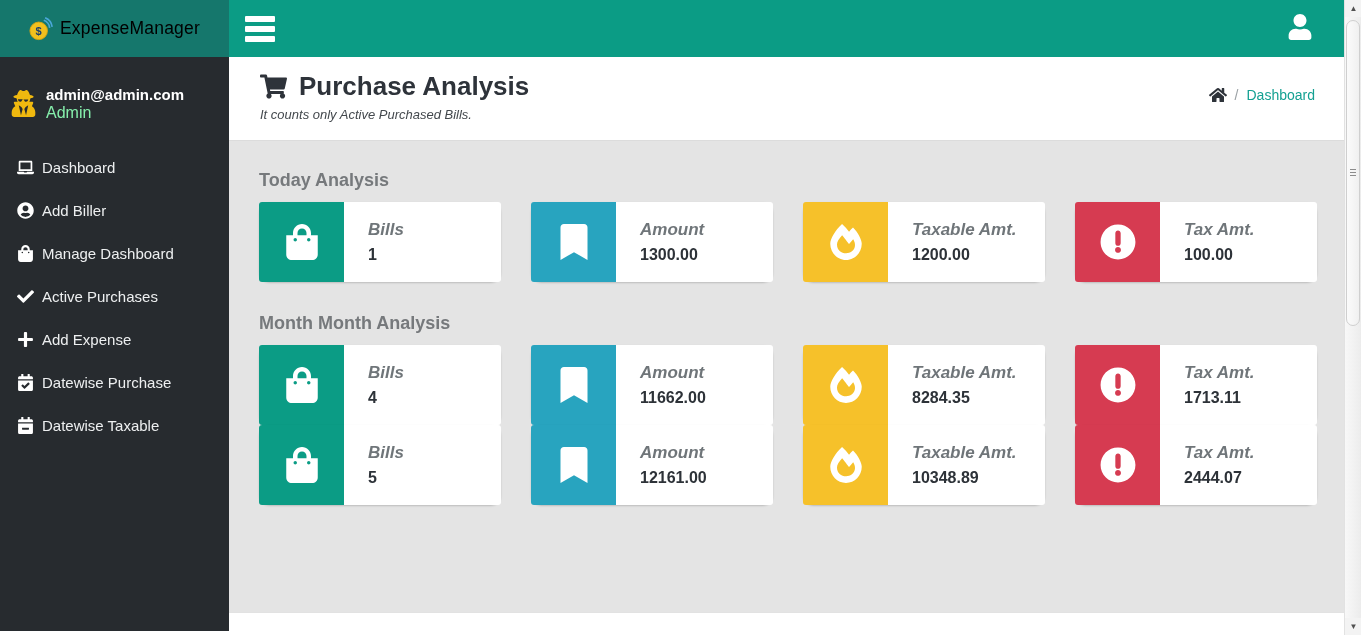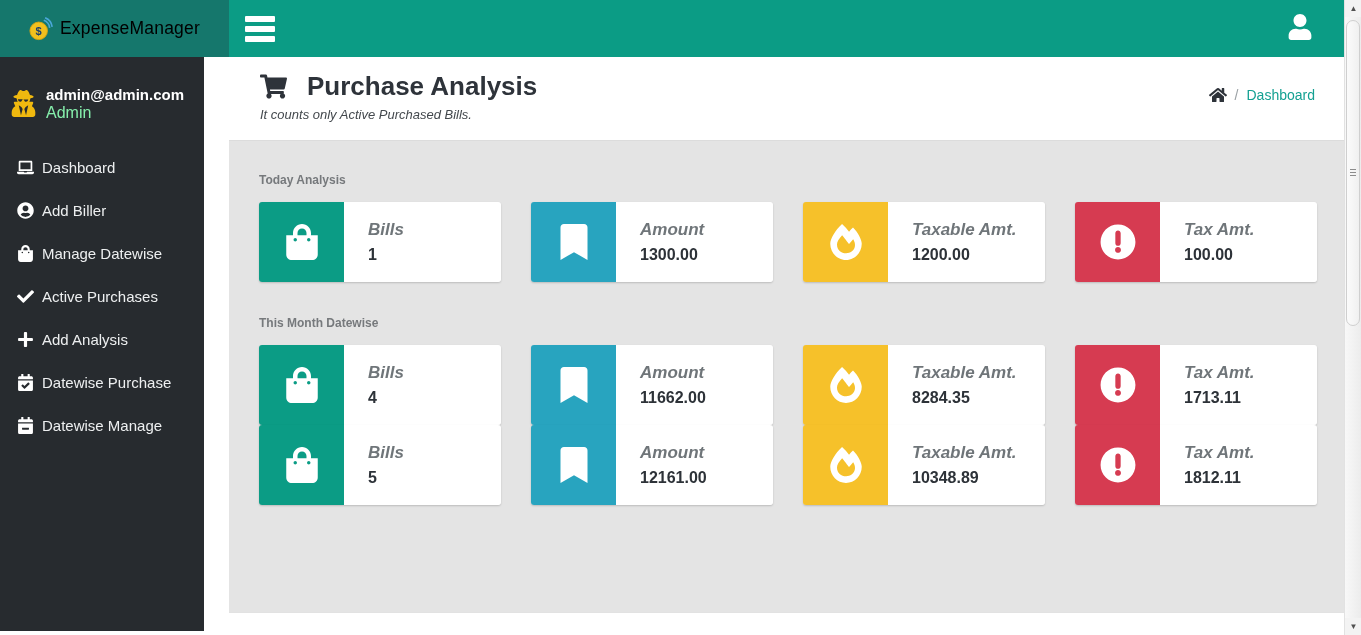--- a/index.html
+++ b/index.html
@@ -15,46 +15,46 @@
   
   .topbar{position:absolute;left:0;top:0;right:17px;height:57px;background:var(--header);display:flex;align-items:center}
   .brand{width:229px;height:57px;background:var(--brand_bg);display:flex;align-items:center;justify-content:center;gap:7px;flex:none;cursor:pointer}
   .brand-text{color:#000000;font-size:17.5px;letter-spacing:.2px}
   .logo{width:24px;height:24px;display:inline-block}
   .hamburger{margin-left:8px;width:46px;height:40px;display:flex;flex-direction:column;justify-content:center;gap:4px;padding:0 8px;cursor:pointer}
   .hamburger span{display:block;width:30px;height:6px;background:#fff;border-radius:1px}
   .topbar-user{position:absolute;right:31px;top:14px;width:26px;height:26px;color:#fff;cursor:pointer}
 
   
-  .sidebar{position:absolute;left:0;top:57px;width:204px;bottom:4px;background:var(--sidebar_bg);color:#edeff0}
+  .sidebar{position:absolute;left:0;top:57px;width:229px;bottom:4px;background:var(--sidebar_bg);color:#edeff0}
   .user-panel{display:flex;align-items:center;gap:9px;padding:28px 12px 12px 10px}
   .avatar{width:27px;height:27px;color:var(--avatar);flex:none}
   .user-email{font-size:15px;font-weight:bold;color:#fff;line-height:19px}
   .user-role{font-size:16px;color:#86efac;line-height:17px}
   .menu{margin-top:13px;list-style:none}
   .menu-item{display:flex;align-items:center;gap:8px;padding:13px 17px;font-size:15px;cursor:pointer}
   .menu-icon{width:17px;height:17px;color:#fff;flex:none;display:inline-flex;align-items:center;justify-content:center}
 
   
   .main{position:absolute;left:229px;top:57px;right:17px;bottom:0;display:flex;flex-direction:column}
   .content-header{height:83px;background:#fff;position:relative;padding:14px 0 0 31px;flex:none}
-  .title-row{display:flex;align-items:center;gap:20px}
+  .title-row{display:flex;align-items:center;gap:12px}
   .title-icon{width:27px;height:27px;color:#2e333a;flex:none}
   .page-title{font-size:26px;font-weight:600;color:#2e333a}
   .page-subtitle{font-size:13px;font-style:italic;color:#43484d;margin-top:5px}
   .breadcrumb{position:absolute;right:29px;top:29px;display:flex;align-items:center;gap:8px;font-size:14px}
   .bc-home{width:18px;height:18px;color:#2e333a;cursor:pointer}
   .bc-sep{color:#9aa0a4}
   .bc-link{color:var(--link);text-decoration:none;cursor:pointer}
 
   .content-body{height:472px;background:var(--content_bg);padding:0 27px 0 30px;overflow:hidden;flex:none;border-top:1px solid #dcdcdc}
-  .section-heading{font-size:12px;font-weight:600;color:var(--text_gray);margin:32px 0 12px;line-height:19px}
+  .section-heading{font-size:18px;font-weight:600;color:var(--text_gray);margin:32px 0 12px;line-height:19px}
   .section:first-child .section-heading{margin-top:30px}
   .card-row{display:flex;gap:30px}
-  .stat-card{width:242px;height:80px;display:flex;border-radius:3px;box-shadow:0 1px 2px rgba(0,0,0,.18);flex:none}
+  .stat-card{width:242px;height:80px;display:flex;border-radius:10px;box-shadow:0 1px 2px rgba(0,0,0,.18);flex:none}
   .stat-icon-box{width:85px;flex:none;display:flex;align-items:center;justify-content:center;border-radius:3px 0 0 3px;color:#fff}
   .stat-icon{width:36px;height:36px}
   .stat-body{flex:1;background:#fff;border-radius:0 3px 3px 0;display:flex;flex-direction:column;justify-content:center;gap:6px;padding-left:24px}
   .stat-label{font-size:17px;font-weight:bold;font-style:italic;color:#6f7579}
   .stat-value{font-size:16px;font-weight:bold;color:var(--text_dark)}
 
   .footer{flex:1;background:#fff;border-top:1px solid #e2e2e2}
 
   
   .scroll-col{position:absolute;right:0;top:0;width:17px;height:635px;background:linear-gradient(to right,#f8f8f8,#ececec);border-left:1px solid #e2e2e2}
@@ -126,58 +126,58 @@
           </span>
     <span class="menu-label">Add Biller</span>
   </li>
 
   <li class="menu-item">
     <span class="menu-icon icon">
             <svg viewBox="0 0 448 512">
               <path d="M352 160v-32C352 57.4 294.6 0 224 0S96 57.4 96 128v32H0v272c0 44.2 35.8 80 80 80h288c44.2 0 80-35.8 80-80V160h-96zm-192-32c0-35.3 28.7-64 64-64s64 28.7 64 64v32H160v-32zm160 120c-13.3 0-24-10.7-24-24s10.7-24 24-24 24 10.7 24 24-10.7 24-24 24zm-192 0c-13.3 0-24-10.7-24-24s10.7-24 24-24 24 10.7 24 24-10.7 24-24 24z"></path>
             </svg>
           </span>
-    <span class="menu-label">Manage Datewise</span>
+    <span class="menu-label">Manage Dashboard</span>
   </li>
 
   <li class="menu-item">
     <span class="menu-icon icon">
             <svg viewBox="0 0 512 512">
               <path d="M173.9 439.4l-166.4-166.4c-10-10-10-26.2 0-36.2l36.2-36.2c10-10 26.2-10 36.2 0L192 312.7 432.1 72.6c10-10 26.2-10 36.2 0l36.2 36.2c10 10 10 26.2 0 36.2l-294.4 294.4c-10 10-26.2 10-36.2 0z"></path>
             </svg>
           </span>
     <span class="menu-label">Active Purchases</span>
   </li>
 
 
   <li class="menu-item">
     <span class="menu-icon icon">
             <svg viewBox="0 0 448 512">
               <path d="M416 208H272V64c0-17.7-14.3-32-32-32h-32c-17.7 0-32 14.3-32 32v144H32c-17.7 0-32 14.3-32 32v32c0 17.7 14.3 32 32 32h144v144c0 17.7 14.3 32 32 32h32c17.7 0 32-14.3 32-32V304h144c17.7 0 32-14.3 32-32v-32c0-17.7-14.3-32-32-32z"></path>
             </svg>
           </span>
-    <span class="menu-label">Add Analysis</span>
+    <span class="menu-label">Add Expense</span>
   </li>
 
   <li class="menu-item">
     <span class="menu-icon icon">
             <svg viewBox="0 0 448 512">
               <path d="M436 160H12c-6.6 0-12-5.4-12-12v-36c0-26.5 21.5-48 48-48h48V12c0-6.6 5.4-12 12-12h40c6.6 0 12 5.4 12 12v52h128V12c0-6.6 5.4-12 12-12h40c6.6 0 12 5.4 12 12v52h48c26.5 0 48 21.5 48 48v36c0 6.6-5.4 12-12 12zM12 192h424c6.6 0 12 5.4 12 12v260c0 26.5-21.5 48-48 48H48c-26.5 0-48-21.5-48-48V204c0-6.6 5.4-12 12-12zm333.3 95.9l-28.2-28.4c-4.7-4.7-12.3-4.7-17-.1L194.1 364.7l-46-46.4c-4.7-4.7-12.3-4.7-17-.1l-28.4 28.2c-4.7 4.7-4.7 12.3-.1 17l82.6 83.3c4.7 4.7 12.3 4.7 17 .1l143-141.8c4.7-4.7 4.7-12.3.1-17z"></path>
             </svg>
           </span>
     <span class="menu-label">Datewise Purchase</span>
   </li>
 
   <li class="menu-item">
     <span class="menu-icon icon">
             <svg viewBox="0 0 448 512">
               <path d="M436 160H12c-6.6 0-12-5.4-12-12v-36c0-26.5 21.5-48 48-48h48V12c0-6.6 5.4-12 12-12h40c6.6 0 12 5.4 12 12v52h128V12c0-6.6 5.4-12 12-12h40c6.6 0 12 5.4 12 12v52h48c26.5 0 48 21.5 48 48v36c0 6.6-5.4 12-12 12zM12 192h424c6.6 0 12 5.4 12 12v260c0 26.5-21.5 48-48 48H48c-26.5 0-48-21.5-48-48V204c0-6.6 5.4-12 12-12zm304 192c6.6 0 12-5.4 12-12v-40c0-6.6-5.4-12-12-12H132c-6.6 0-12 5.4-12 12v40c0 6.6 5.4 12 12 12h184z"></path>
             </svg>
           </span>
-    <span class="menu-label">Datewise Manage</span>
+    <span class="menu-label">Datewise Taxable</span>
   </li>
 </ul>
   </div>
 
   <div class="main">
     <div class="content-header">
       <div class="title-row">
         <span class="title-icon icon">
             <svg viewBox="0 0 576 512">
               <path d="M528.1 301.3l47.3-208C578.8 78.3 567.4 64 552 64H159.2L150 19.2C147.8 8 137.9 0 126.5 0H24C10.7 0 0 10.7 0 24v16c0 13.3 10.7 24 24 24h69.9l70.2 343.4C147.3 417.1 136 435.2 136 456c0 30.9 25.1 56 56 56s56-25.1 56-56c0-15.7-6.4-29.8-16.8-40h209.6C430.4 426.2 424 440.3 424 456c0 30.9 25.1 56 56 56s56-25.1 56-56c0-22.2-12.9-41.3-31.6-50.4l5.5-24.3c3.4-15-8-29.3-23.4-29.3H218.1l-6.5-32h293.1c11.2 0 20.9-7.8 23.4-18.7z"></path>
@@ -253,21 +253,21 @@
     </div>
     <div class="stat-body">
       <div class="stat-label">Tax Amt.</div>
       <div class="stat-value">100.00</div>
     </div>
   </div>
 </div>
   </div>
 
   <div class="section">
-    <div class="section-heading">This Month Datewise</div>
+    <div class="section-heading">Month Month Analysis</div>
     <div class="card-row">
   <div class="stat-card">
     <div class="stat-icon-box" style="background-color: rgb(11, 156, 133);">
       <span class="stat-icon icon">
                   <svg viewBox="0 0 448 512">
                     <path d="M352 160v-32C352 57.4 294.6 0 224 0S96 57.4 96 128v32H0v272c0 44.2 35.8 80 80 80h288c44.2 0 80-35.8 80-80V160h-96zm-192-32c0-35.3 28.7-64 64-64s64 28.7 64 64v32H160v-32zm160 120c-13.3 0-24-10.7-24-24s10.7-24 24-24 24 10.7 24 24-10.7 24-24 24zm-192 0c-13.3 0-24-10.7-24-24s10.7-24 24-24 24 10.7 24 24-10.7 24-24 24z"></path>
                   </svg>
                 </span>
     </div>
     <div class="stat-body">
@@ -367,21 +367,21 @@
   <div class="stat-card">
     <div class="stat-icon-box" style="background-color: rgb(214, 59, 81);">
       <span class="stat-icon icon">
                   <svg viewBox="0 0 512 512">
                     <path d="M256 8C119 8 8 119 8 256s111 248 248 248 248-111 248-248S393 8 256 8zm42 360c0 23.2-18.8 42-42 42s-42-18.8-42-42 18.8-42 42-42 42 18.8 42 42zm-4-96c0 21-17 38-38 38s-38-17-38-38V130c0-21 17-38 38-38s38 17 38 38v142z"></path>
                   </svg>
                 </span>
     </div>
     <div class="stat-body">
       <div class="stat-label">Tax Amt.</div>
-      <div class="stat-value">1812.11</div>
+      <div class="stat-value">2444.07</div>
     </div>
   </div>
 </div>
   </div>
 </div>
 
     <div class="footer"></div>
   </div>
 
   <div class="scroll-col">

